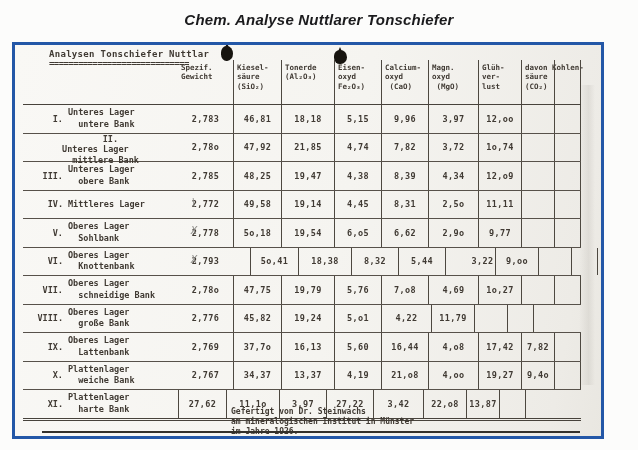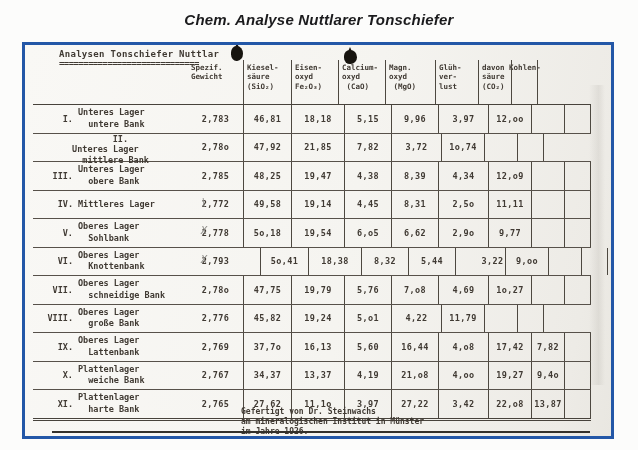--- a/index.html
+++ b/index.html
@@ -8,21 +8,21 @@
     background:#fcfcfb;
     font-family:"DejaVu Sans Mono",monospace;
   }
   .caption{
     position:absolute;top:11px;left:0;width:638px;text-align:center;
     font-family:"Liberation Sans",sans-serif;
     font-style:italic;font-weight:700;font-size:15px;color:#1b1b1d;
     letter-spacing:.2px;
   }
   .frame{
-    position:absolute;left:22px;top:42px;width:592px;height:397px;
+    position:absolute;left:12px;top:42px;width:592px;height:397px;
     box-sizing:border-box;border:3px solid #2357a7;
     background:linear-gradient(100deg,#f9f8f5 0%,#f5f4f0 55%,#edebe6 92%,#e9e7e1 100%);
     overflow:hidden;
   }
   .paper{position:absolute;inset:0;color:#403a33;font-weight:700;}
   .doc-heading{position:absolute;left:34px;top:5px;font-size:9px;line-height:1.1;letter-spacing:.3px;}
   .doc-heading .ul{letter-spacing:-.6px;margin-top:-1px;}
   .tbl{position:absolute;left:8px;top:15px;width:558px;}
   .hrow{display:flex;height:44px;border-bottom:1.5px solid #47423b;}
   .trow{display:flex;height:27.5px;border-bottom:1px solid #57514a;position:relative;}
@@ -64,20 +64,22 @@
     <div class="blot blot2"></div>
 
     <div class="tbl" id="tbl">
         <div class="hrow">
           <div class="hcell" style="width: 155px;"></div>
           <div class="hcell" style="width: 55px;">Spezif.
 Gewicht</div>
           <div class="hcell vl" style="width: 48px;">Kiesel-
 säure
 (SiO₂)</div>
+          <div class="hcell vl" style="width: 53px;">Tonerde
+(Al₂O₃)</div>
           <div class="hcell vl" style="width: 47px;">Eisen-
 oxyd
 Fe₂O₃)</div>
           <div class="hcell vl" style="width: 47px;">Calcium-
 oxyd
  (CaO)</div>
           <div class="hcell vl" style="width: 50px;">Magn.
 oxyd
  (MgO)</div>
           <div class="hcell vl" style="width: 43px;">Glüh-
@@ -106,20 +108,21 @@
         </div>
         <div class="trow">
           <div class="lcell" style="width: 155px; flex-direction: column;">
             <span class="rom">II.</span>
             <span class="ltext">Unteres Lager
   mittlere Bank</span>
           </div>
           <div class="vcell" style="width: 55px;">2,78o</div>
           <div class="vcell vl" style="width: 48px;">47,92</div>
           <div class="vcell vl" style="width: 53px;">21,85</div>
+          <div class="vcell vl" style="width: 47px;">4,74</div>
           <div class="vcell vl" style="width: 47px;">7,82</div>
           <div class="vcell vl" style="width: 50px;">3,72</div>
           <div class="vcell vl" style="width: 43px;">1o,74</div>
           <div class="vcell vl" style="width: 33px;"></div>
           <div class="vcell vl vr" style="width: 27px;"></div>
         </div>
         <div class="trow">
           <div class="lcell" style="width: 155px;">
             <span class="rom">III.</span>
             <span class="ltext">Unteres Lager
@@ -247,21 +250,20 @@
           <div class="vcell vl" style="width: 43px;">19,27</div>
           <div class="vcell vl" style="width: 33px;">9,4o</div>
           <div class="vcell vl vr" style="width: 27px;"></div>
         </div>
         <div class="trow last">
           <div class="lcell" style="width: 155px;">
             <span class="rom">XI.</span>
             <span class="ltext">Plattenlager
   harte Bank</span>
           </div>
-          <div class="vcell" style="width: 55px;">2,765</div>
           <div class="vcell vl" style="width: 48px;">27,62</div>
           <div class="vcell vl" style="width: 53px;">11,1o</div>
           <div class="vcell vl" style="width: 47px;">3,97</div>
           <div class="vcell vl" style="width: 47px;">27,22</div>
           <div class="vcell vl" style="width: 50px;">3,42</div>
           <div class="vcell vl" style="width: 43px;">22,o8</div>
           <div class="vcell vl" style="width: 33px;">13,87</div>
           <div class="vcell vl vr" style="width: 27px;"></div>
         </div>
       </div>

